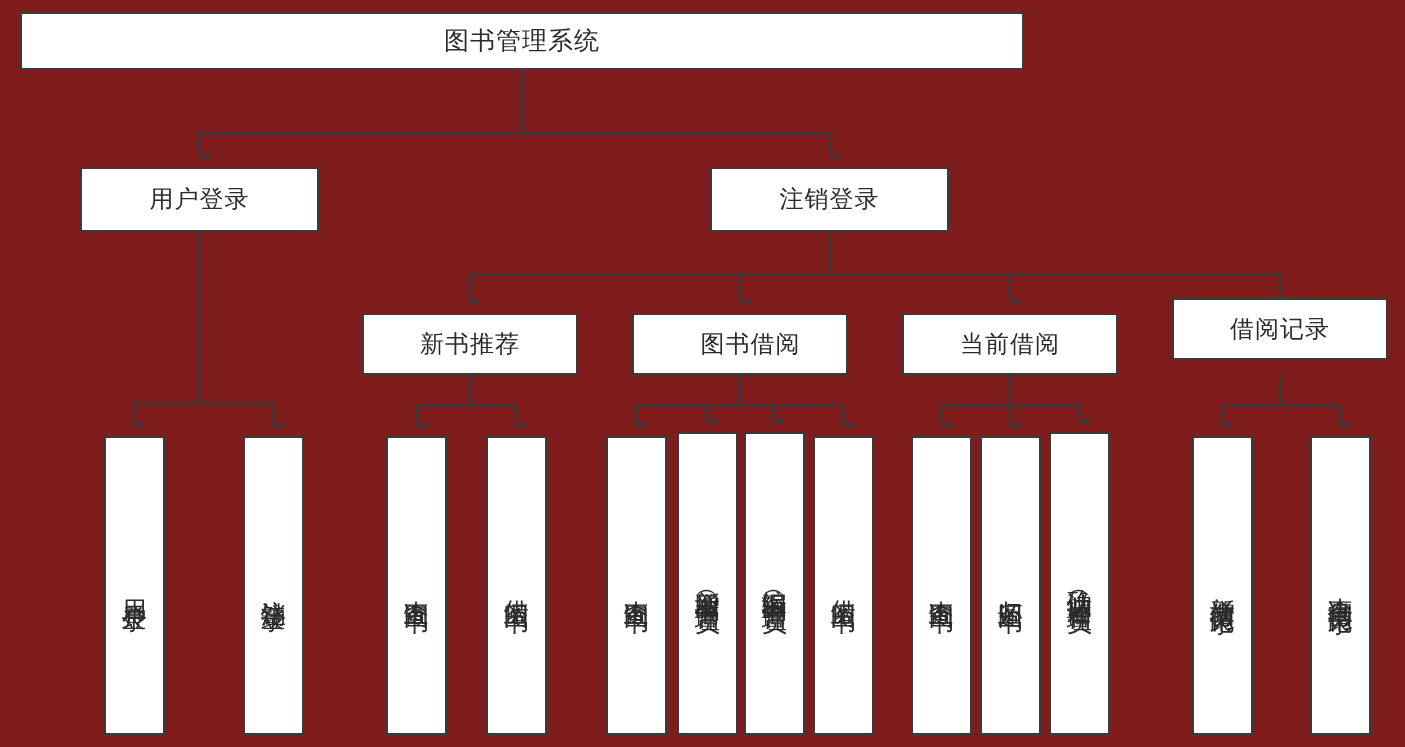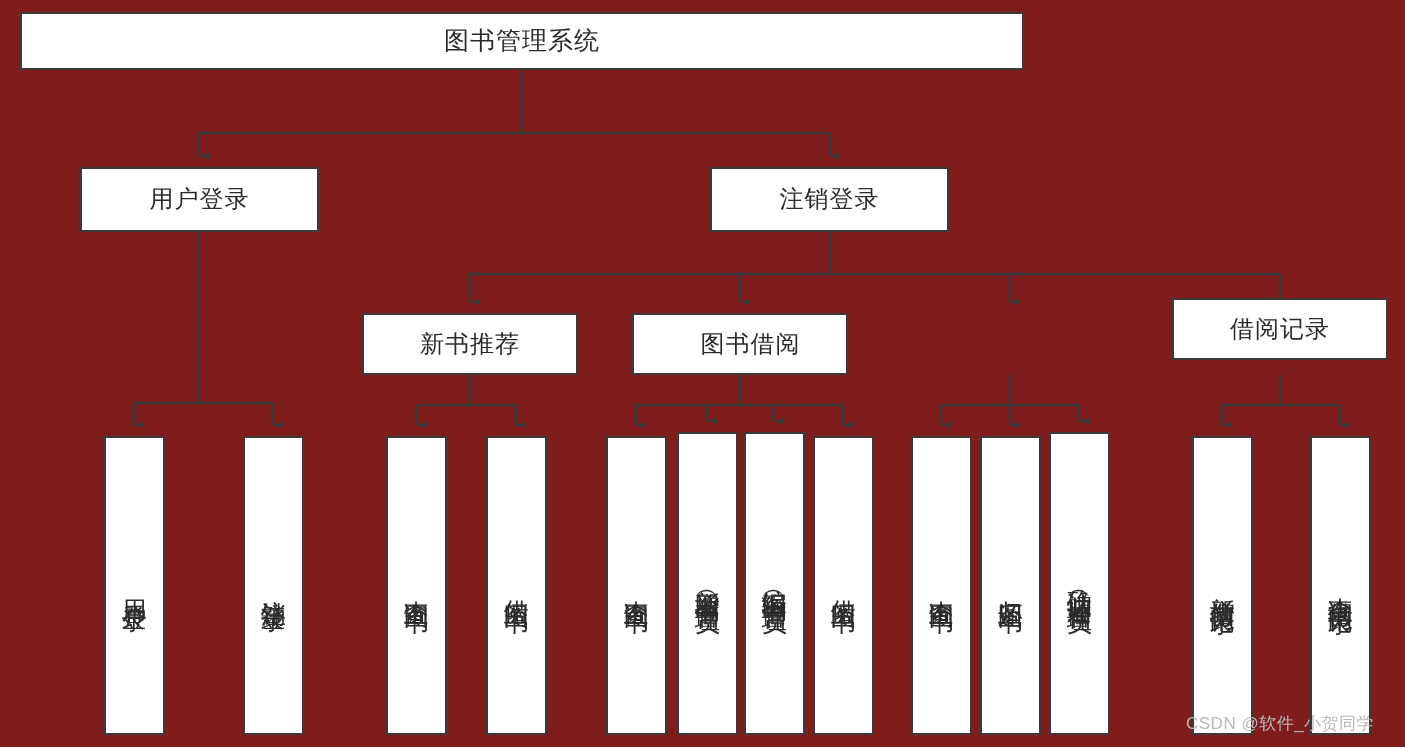--- a/index.html
+++ b/index.html
@@ -118,20 +118,23 @@
   <div class="node h-node" style="left:710px;top:167px;width:239px;height:65px;">
     <span class="lbl">注销登录</span>
   </div>
 
   <div class="node h-node" style="left:362px;top:313px;width:216px;height:62px;">
     <span class="lbl">新书推荐</span>
   </div>
   <div class="node h-node" style="left:632px;top:313px;width:216px;height:62px;padding-left:21px;">
     <span class="lbl">图书借阅</span>
   </div>
+  <div class="node h-node" style="left:902px;top:313px;width:216px;height:62px;">
+    <span class="lbl">当前借阅</span>
+  </div>
   <div class="node h-node" style="left:1172px;top:298px;width:216px;height:62px;">
     <span class="lbl">借阅记录</span>
   </div>
 
   <div class="node v-node" style="left:104px;top:436px;width:61px;height:299px;">
     <span class="lbl">用户登录</span>
   </div>
   <div class="node v-node" style="left:243px;top:436px;width:61px;height:299px;">
     <span class="lbl">注销登录</span>
   </div>
@@ -166,15 +169,14 @@
     <span class="lbl">确认归还（管理员）</span>
   </div>
 
   <div class="node v-node" style="left:1192px;top:436px;width:61px;height:299px;">
     <span class="lbl">新增借阅记录</span>
   </div>
   <div class="node v-node" style="left:1310px;top:436px;width:61px;height:299px;">
     <span class="lbl">查询借阅记录</span>
   </div>
 
-  <div class="watermark">CSDN @软件_小贺同学</div>
 
 </div>
 
 </body></html>

